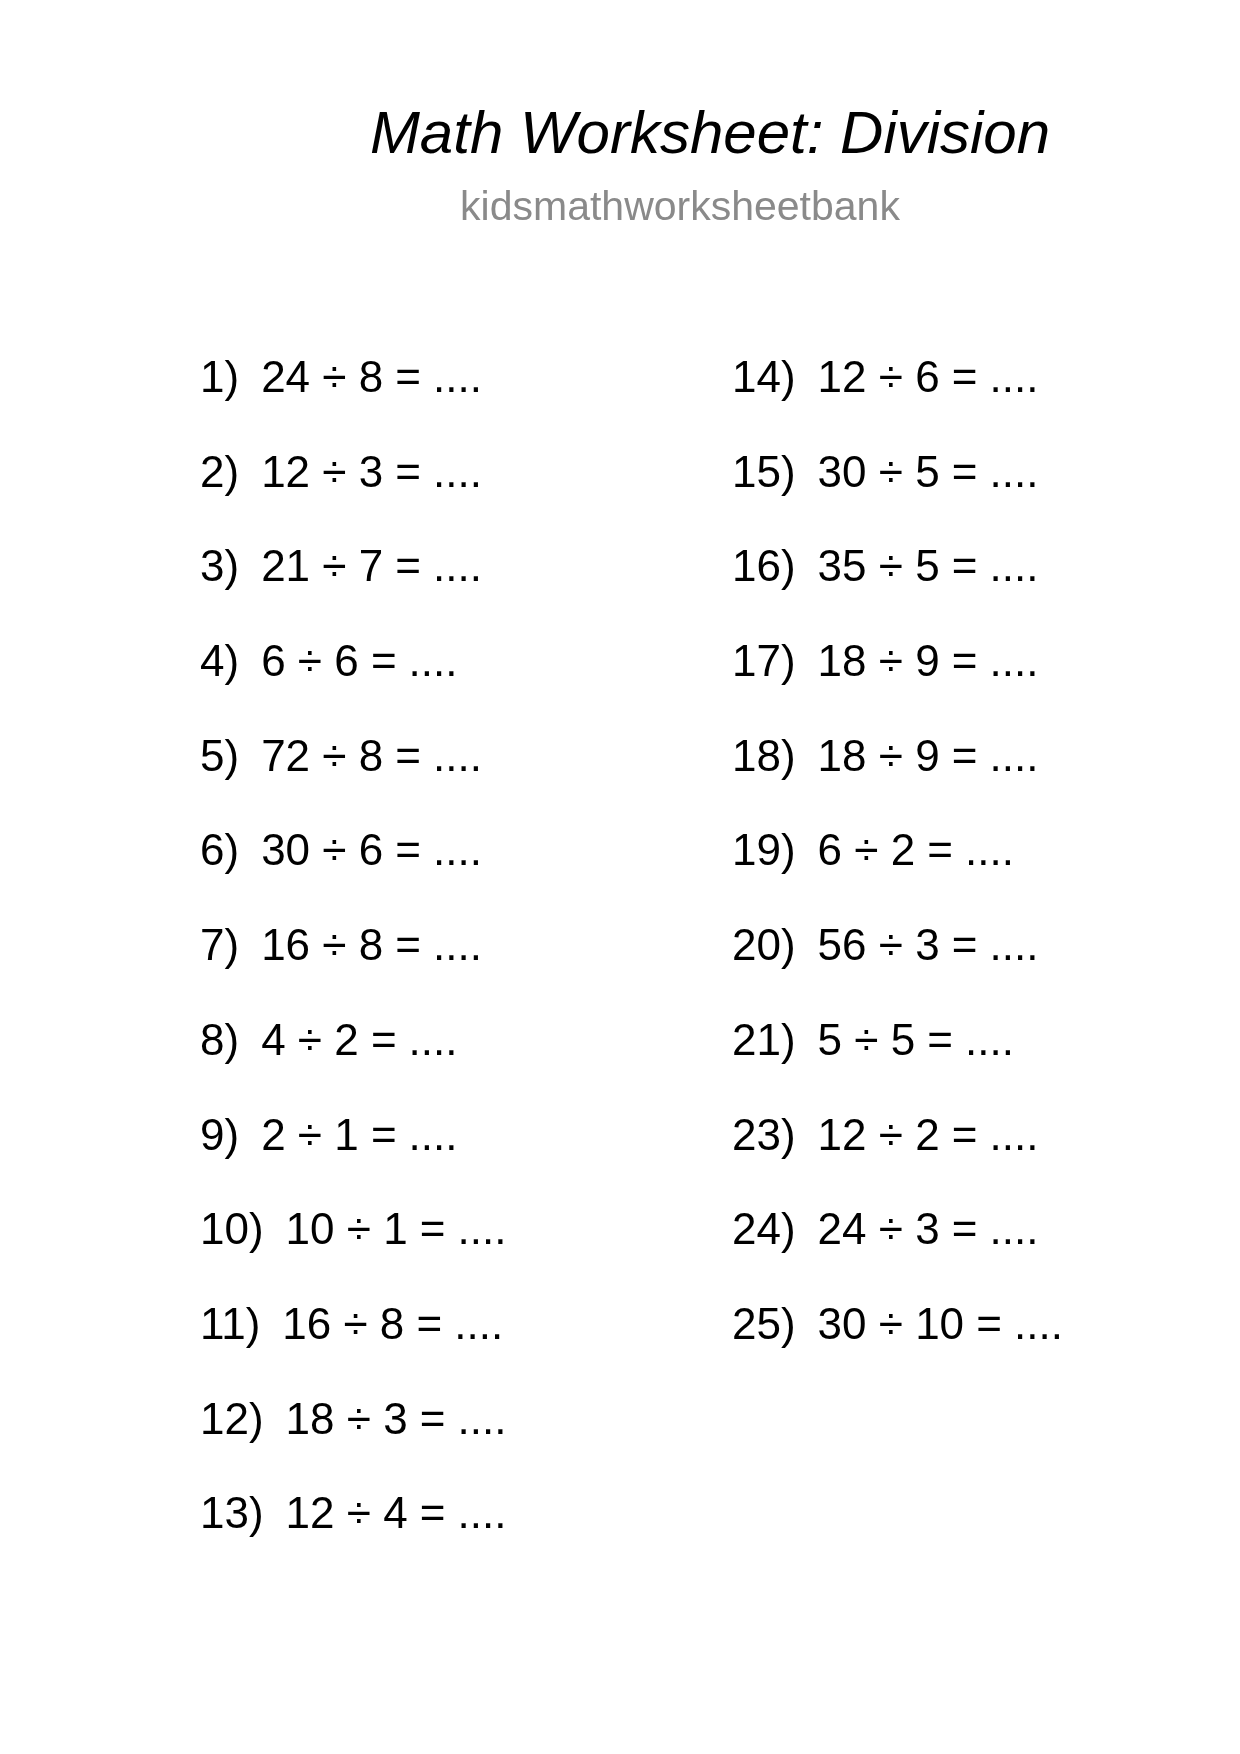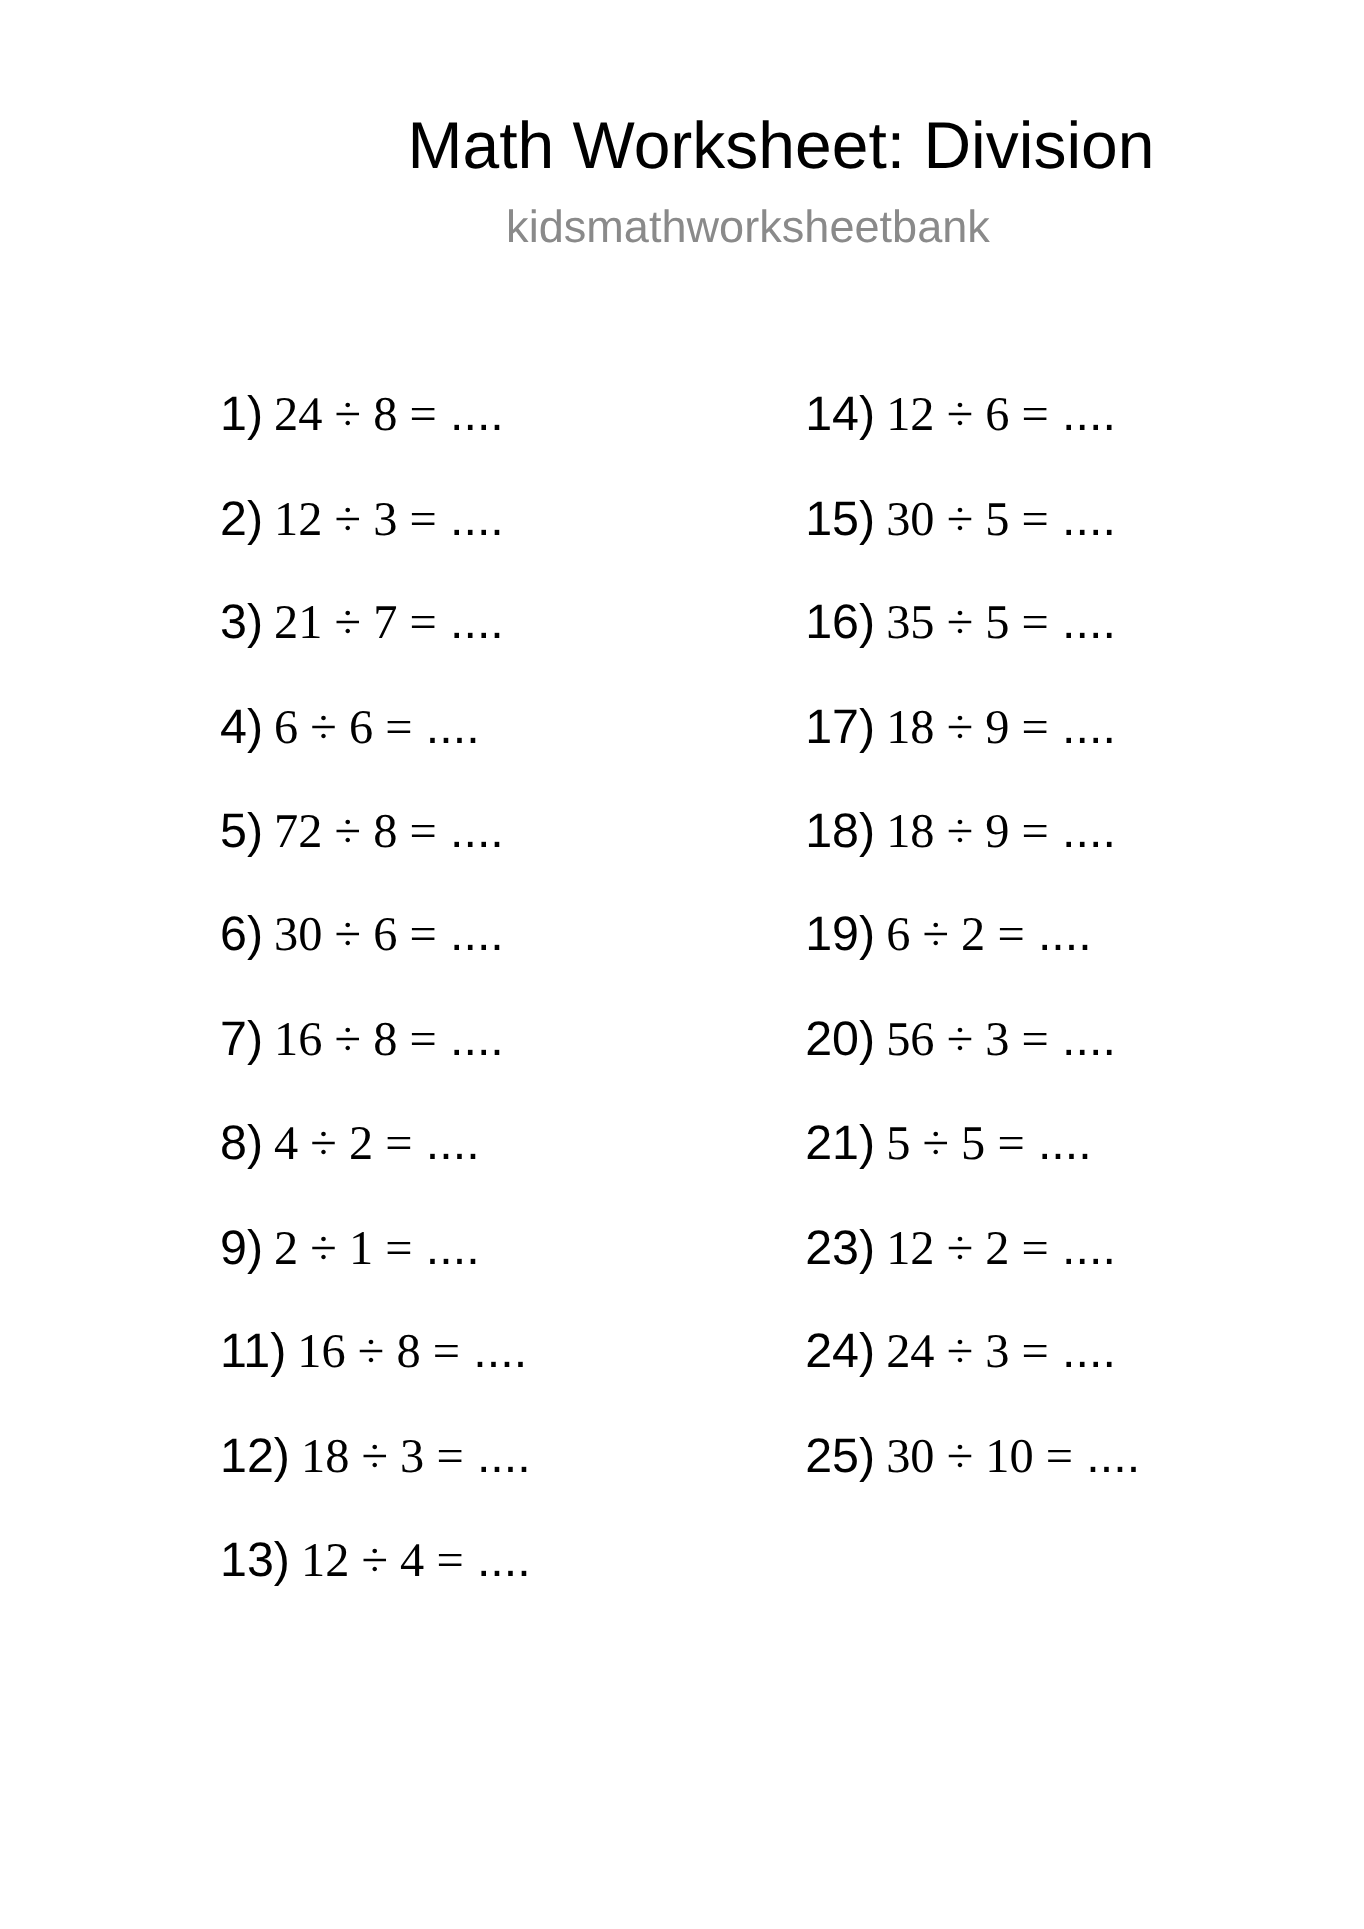--- a/index.html
+++ b/index.html
@@ -1,45 +1,46 @@
 <!DOCTYPE html>
 <html><head>
 <meta charset="utf-8">
 <style>
   html, body { margin: 0; padding: 0; background: #ffffff; }
   body { width: 1240px; height: 1754px; position: relative; overflow: hidden;
          font-family: "Liberation Sans", sans-serif; color: #000; }
   .title { position: absolute; left: 0; width: 1240px; top: 98px; text-align: center;
-           font-size: 60px; line-height: 70px; padding-left: 180px; box-sizing: border-box; }
+           font-size: 60px; line-height: 70px; padding-left: 180px; box-sizing: border-box; font-style: italic; }
   .subtitle { position: absolute; left: 0; width: 1240px; top: 182px; text-align: center;
               font-size: 41px; line-height: 48px; color: #8a8a8a; padding-left: 120px; box-sizing: border-box; }
   .col { position: absolute; top: 352px; }
   .col.left { left: 200px; }
   .col.right { left: 732px; }
   .problem { height: 94.7px; font-size: 44px; line-height: 50px; white-space: nowrap; }
   .problem .num { display: inline-block; }
-  .problem .expr { display: inline-block; margin-left: 10px; font-family: Liberation Serif, serif; }
+  .problem .expr { display: inline-block; margin-left: 22px; }
   .problem .blank { display: inline-block; margin-left: 12px; }
 </style>
 </head>
 <body>
 
 <div class="title">Math Worksheet: Division</div>
 <div class="subtitle">kidsmathworksheetbank</div>
 
 <div class="col left">
   <div class="problem"><span class="num">1)</span><span class="expr">24 ÷ 8 =</span><span class="blank">....</span></div>
   <div class="problem"><span class="num">2)</span><span class="expr">12 ÷ 3 =</span><span class="blank">....</span></div>
   <div class="problem"><span class="num">3)</span><span class="expr">21 ÷ 7 =</span><span class="blank">....</span></div>
   <div class="problem"><span class="num">4)</span><span class="expr">6 ÷ 6 =</span><span class="blank">....</span></div>
   <div class="problem"><span class="num">5)</span><span class="expr">72 ÷ 8 =</span><span class="blank">....</span></div>
   <div class="problem"><span class="num">6)</span><span class="expr">30 ÷ 6 =</span><span class="blank">....</span></div>
   <div class="problem"><span class="num">7)</span><span class="expr">16 ÷ 8 =</span><span class="blank">....</span></div>
   <div class="problem"><span class="num">8)</span><span class="expr">4 ÷ 2 =</span><span class="blank">....</span></div>
   <div class="problem"><span class="num">9)</span><span class="expr">2 ÷ 1 =</span><span class="blank">....</span></div>
+  <div class="problem"><span class="num">10)</span><span class="expr">10 ÷ 1 =</span><span class="blank">....</span></div>
   <div class="problem"><span class="num">11)</span><span class="expr">16 ÷ 8 =</span><span class="blank">....</span></div>
   <div class="problem"><span class="num">12)</span><span class="expr">18 ÷ 3 =</span><span class="blank">....</span></div>
   <div class="problem"><span class="num">13)</span><span class="expr">12 ÷ 4 =</span><span class="blank">....</span></div>
 </div>
 
 <div class="col right">
   <div class="problem"><span class="num">14)</span><span class="expr">12 ÷ 6 =</span><span class="blank">....</span></div>
   <div class="problem"><span class="num">15)</span><span class="expr">30 ÷ 5 =</span><span class="blank">....</span></div>
   <div class="problem"><span class="num">16)</span><span class="expr">35 ÷ 5 =</span><span class="blank">....</span></div>
   <div class="problem"><span class="num">17)</span><span class="expr">18 ÷ 9 =</span><span class="blank">....</span></div>

